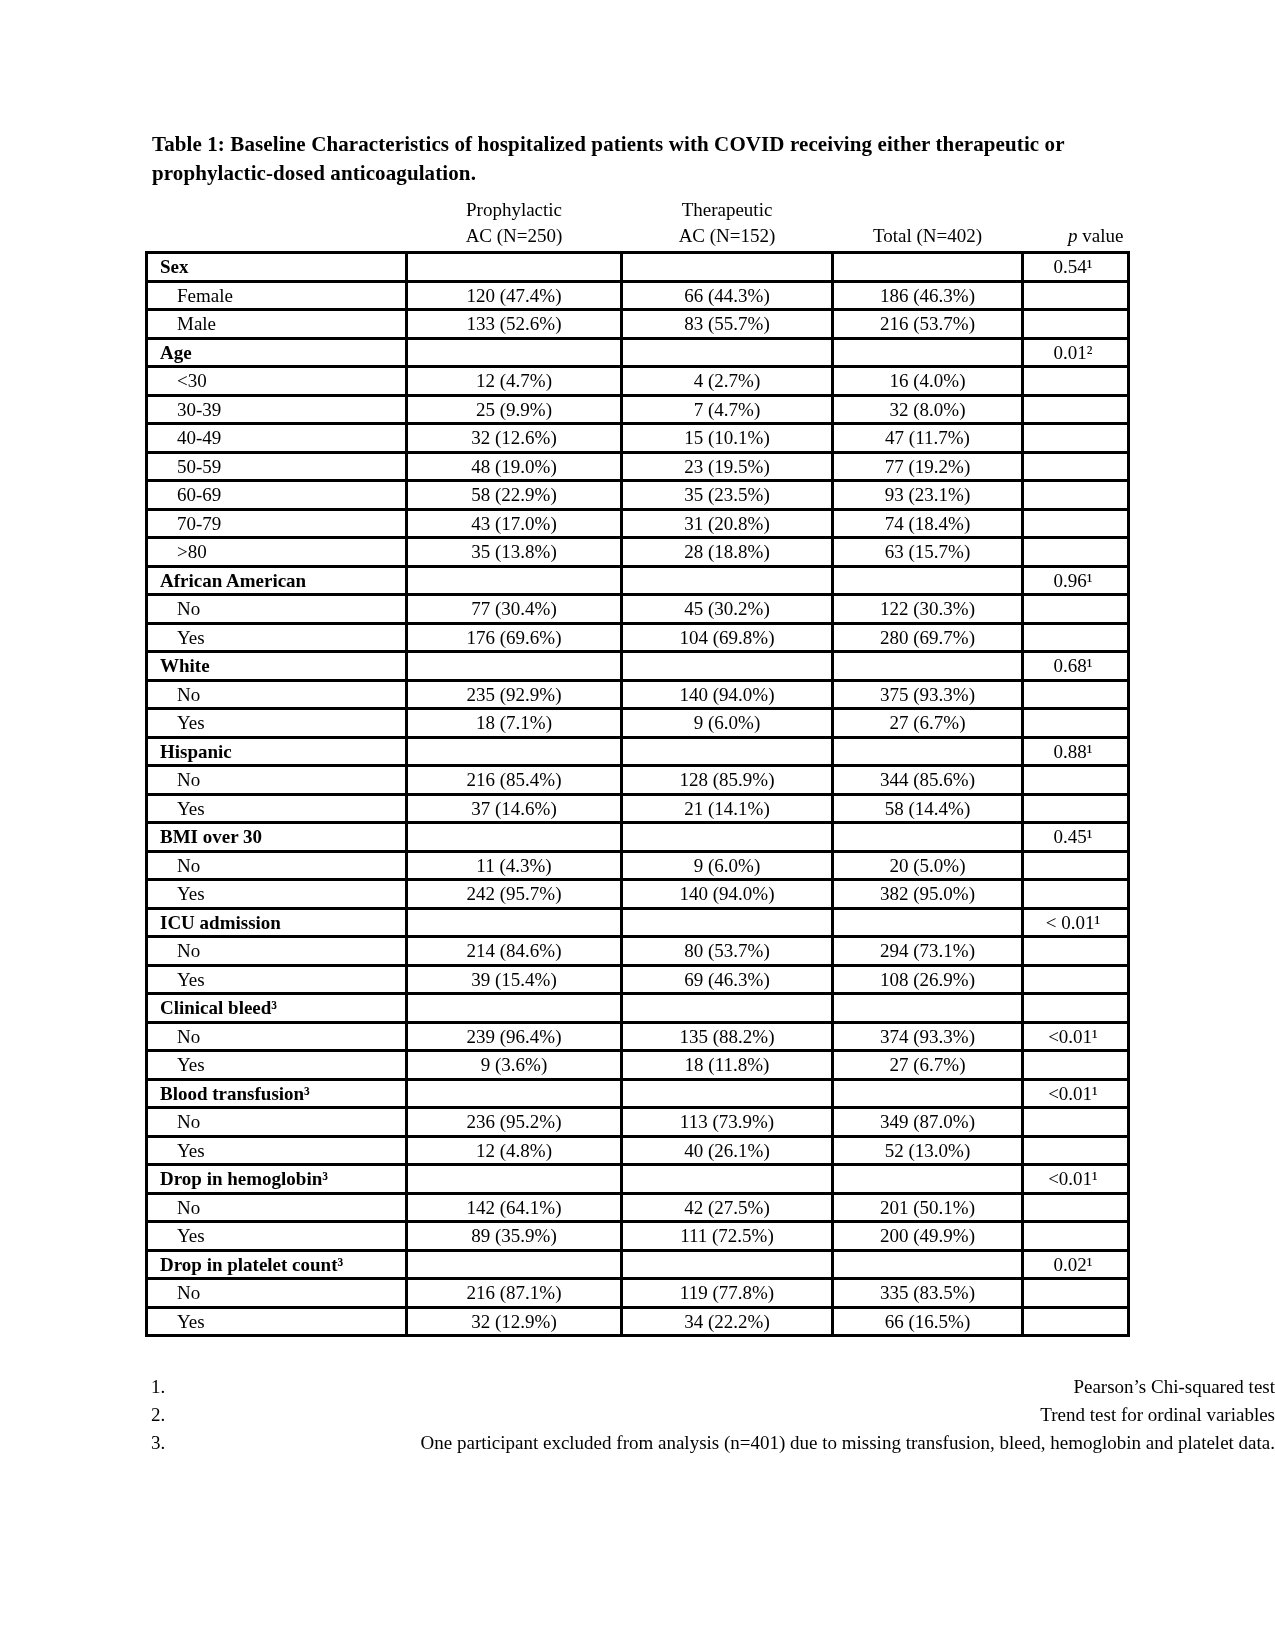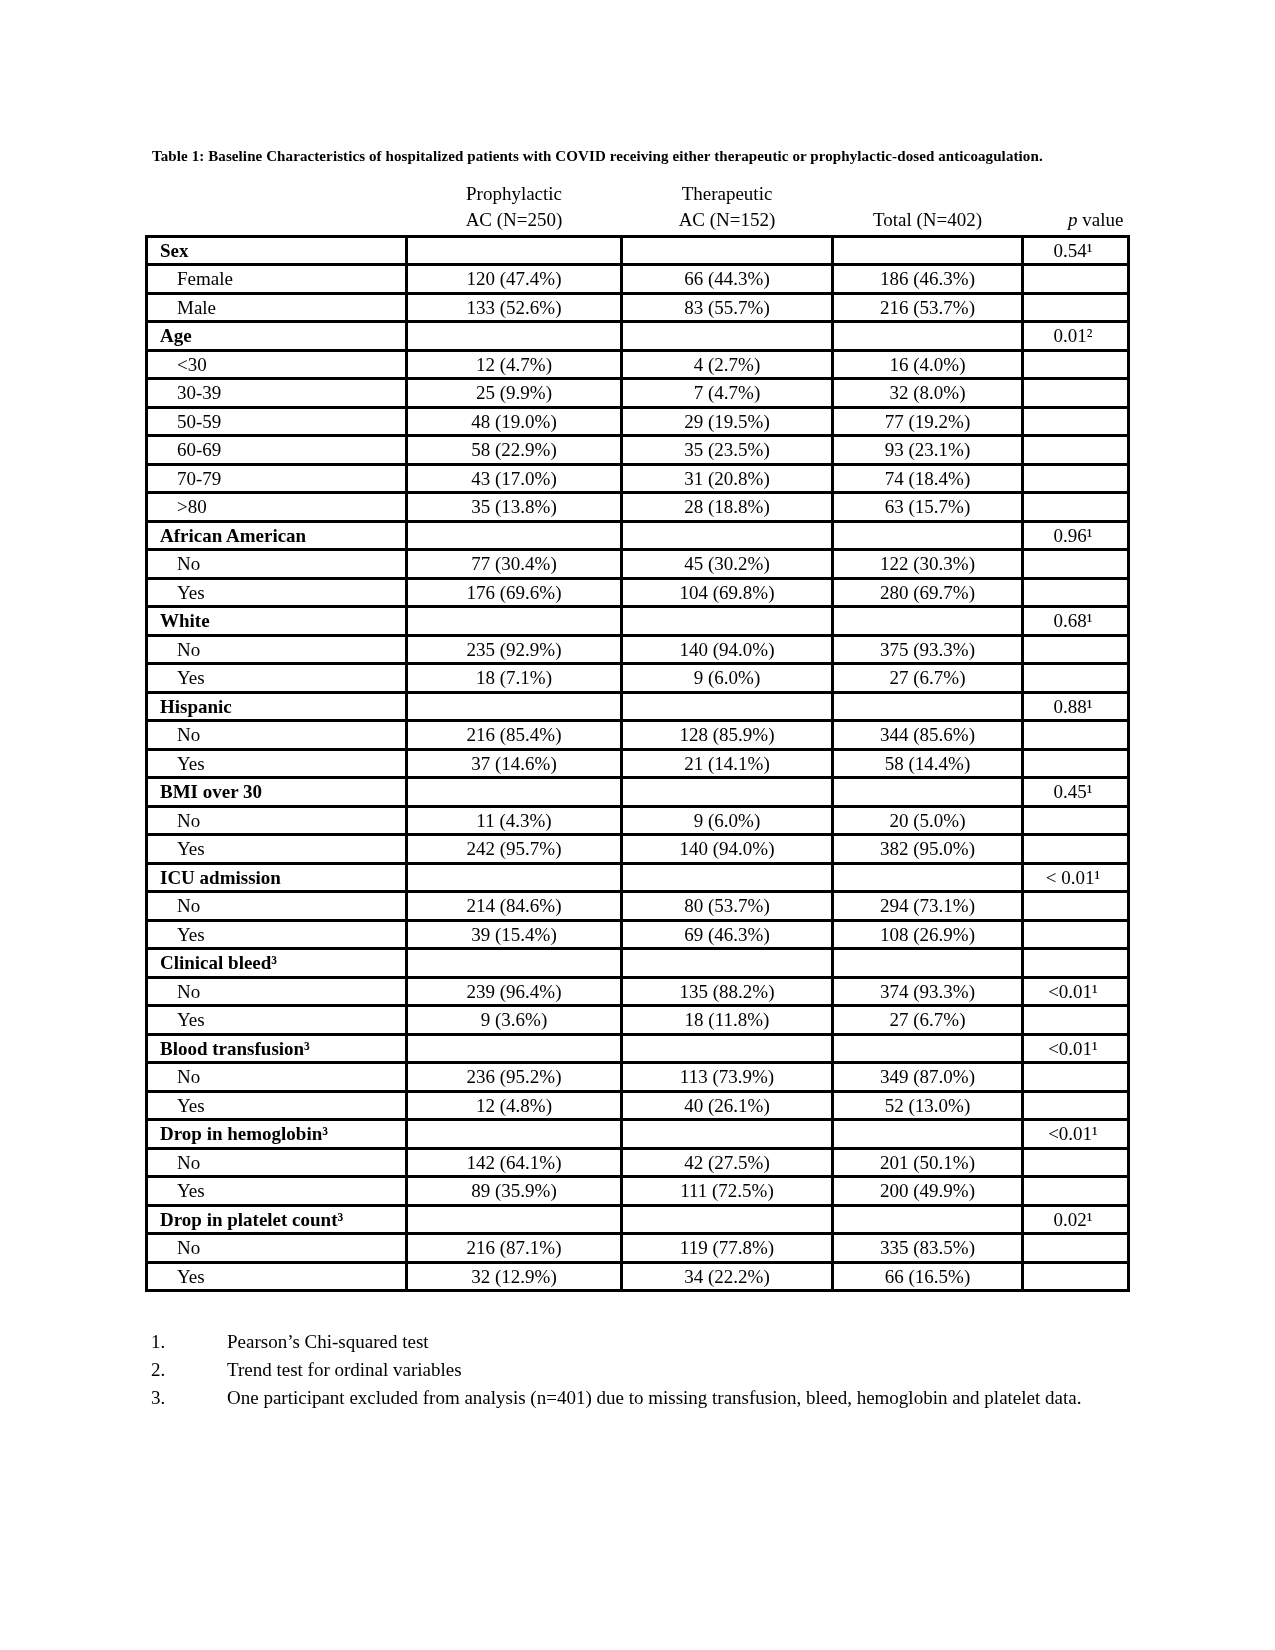--- a/index.html
+++ b/index.html
@@ -7,24 +7,24 @@
     width: 1275px;
     height: 1650px;
     background: #ffffff;
     color: #000000;
     font-family: "Liberation Serif", serif;
     overflow: hidden;
   }
   .page { padding: 130px 0 0 145px; }
 
   .title {
-    font-size: 15px;
+    font-size: 21px;
     font-weight: bold;
     line-height: 28.5px;
-    margin: 12px 0 0 7px;
+    margin: 0 0 0 7px;
     max-width: 930px;
     letter-spacing: 0.1px;
   }
 
   table.tbl {
     border-collapse: collapse;
     table-layout: fixed;
     width: 982px;
     margin-top: 2px;
   }
@@ -57,21 +57,21 @@
   }
   td.lbl { text-align: left; }
   td.lbl.sec { font-weight: bold; padding-left: 12px; }
   td.lbl.sub { font-weight: normal; padding-left: 29px; }
   td.val { text-align: center; }
   td.pval { text-align: center; padding-right: 5px; }
 
   .notes { margin-top: 36px; font-size: 19px; line-height: 28px; }
   .note { display: flex; }
   .note-num { width: 76px; margin-left: 6px; flex: 0 0 auto; }
-  .note-text { flex: 1 1 auto; }
+  .note-text { flex: 1 1 auto; text-align: right; }
 </style>
 </head>
 <body>
 
 <div class="page">
 
   <h1 class="title">Table 1: Baseline Characteristics of hospitalized patients with COVID receiving either therapeutic or prophylactic-dosed anticoagulation.</h1>
 
   <table class="tbl">
     <colgroup>
@@ -135,23 +135,30 @@
           <td class="pval"></td>
         </tr>
         <tr>
           <td class="lbl sub">30-39</td>
           <td class="val">25 (9.9%)</td>
           <td class="val">7 (4.7%)</td>
           <td class="val">32 (8.0%)</td>
           <td class="pval"></td>
         </tr>
         <tr>
+          <td class="lbl sub">40-49</td>
+          <td class="val">32 (12.6%)</td>
+          <td class="val">15 (10.1%)</td>
+          <td class="val">47 (11.7%)</td>
+          <td class="pval"></td>
+        </tr>
+        <tr>
           <td class="lbl sub">50-59</td>
           <td class="val">48 (19.0%)</td>
-          <td class="val">29 (19.5%)</td>
+          <td class="val">23 (19.5%)</td>
           <td class="val">77 (19.2%)</td>
           <td class="pval"></td>
         </tr>
         <tr>
           <td class="lbl sub">60-69</td>
           <td class="val">58 (22.9%)</td>
           <td class="val">35 (23.5%)</td>
           <td class="val">93 (23.1%)</td>
           <td class="pval"></td>
         </tr>

